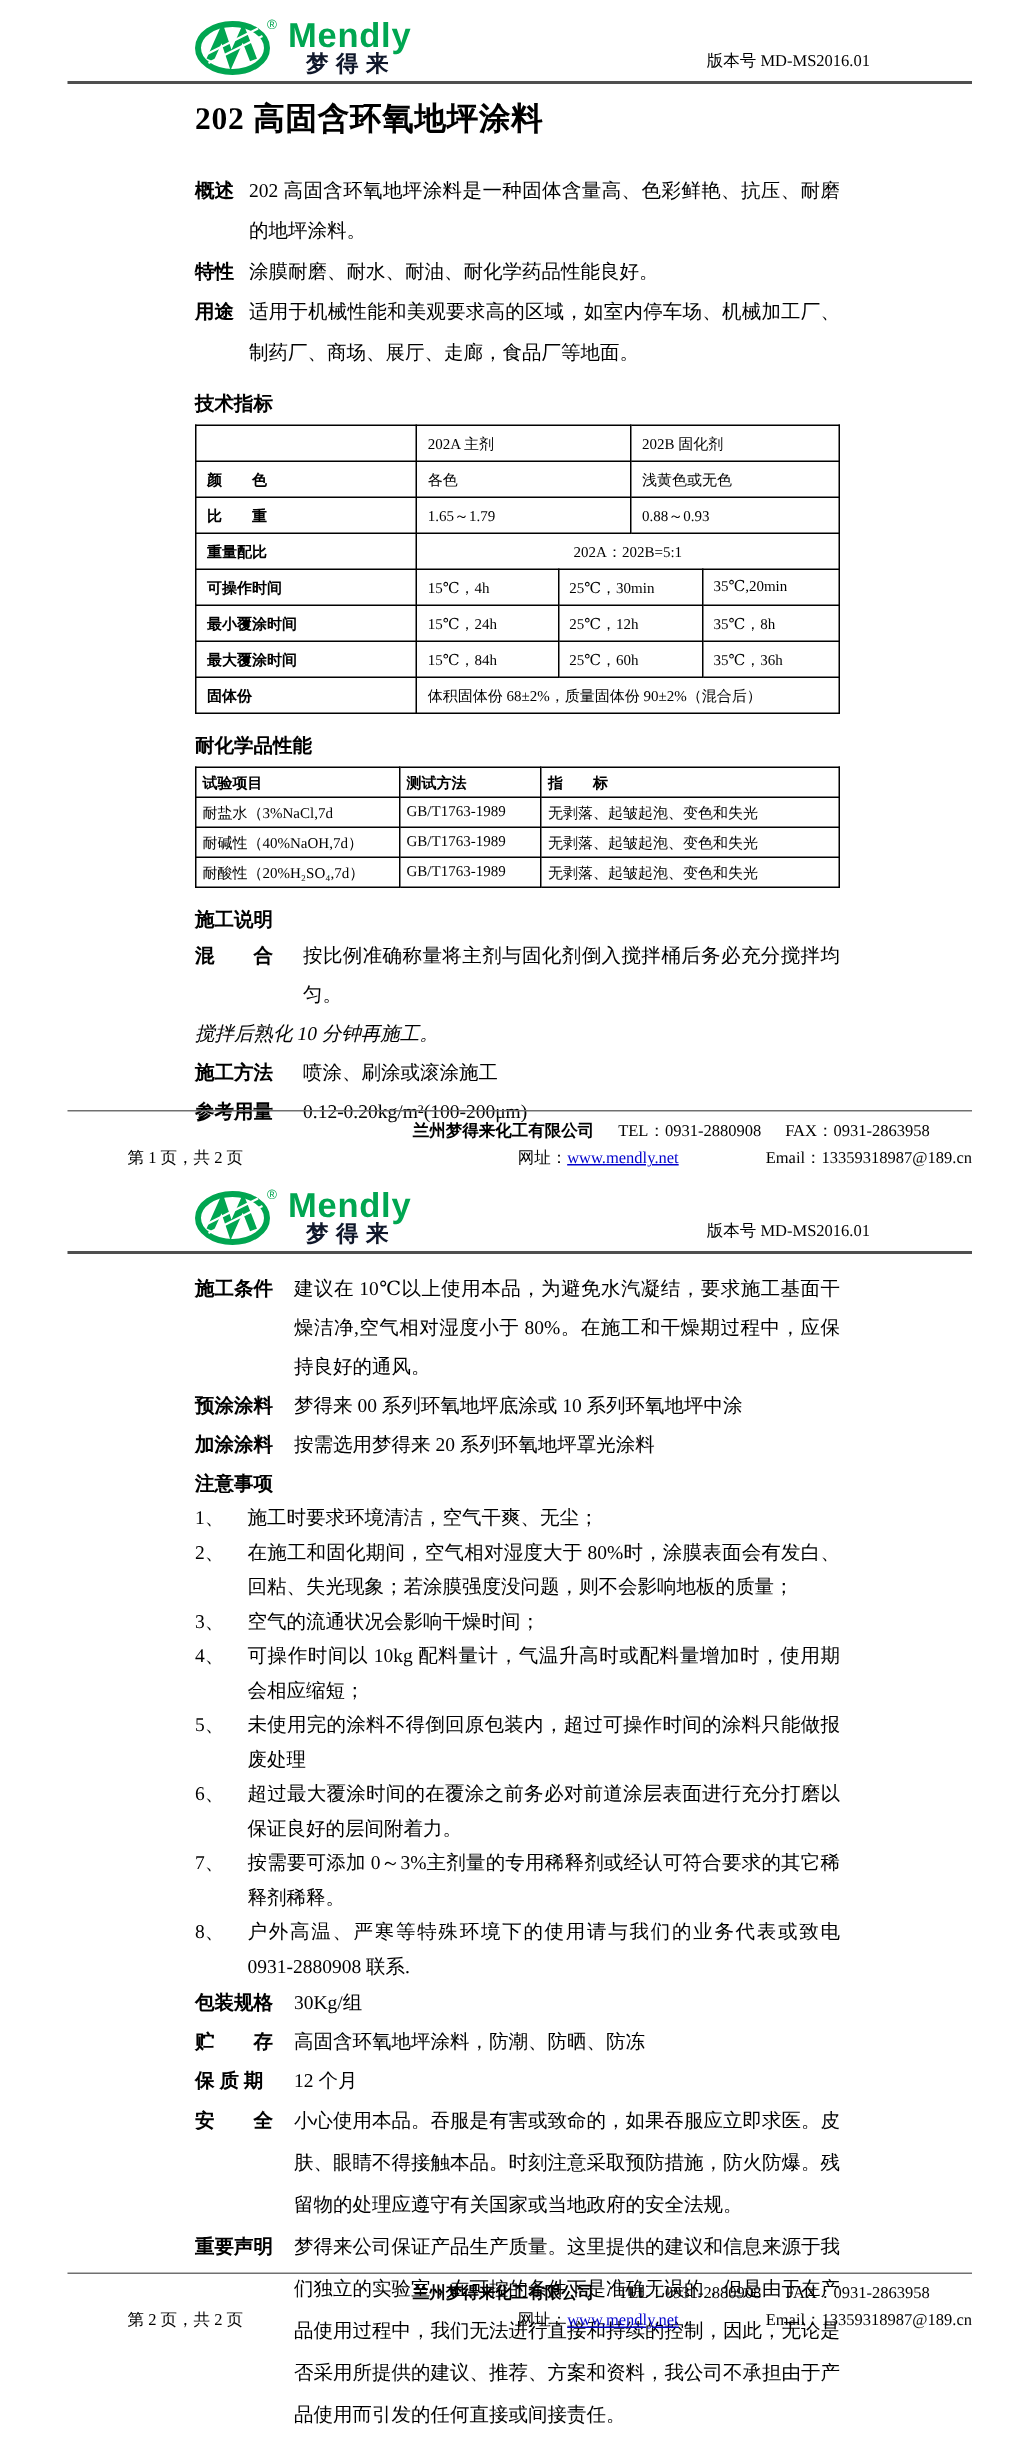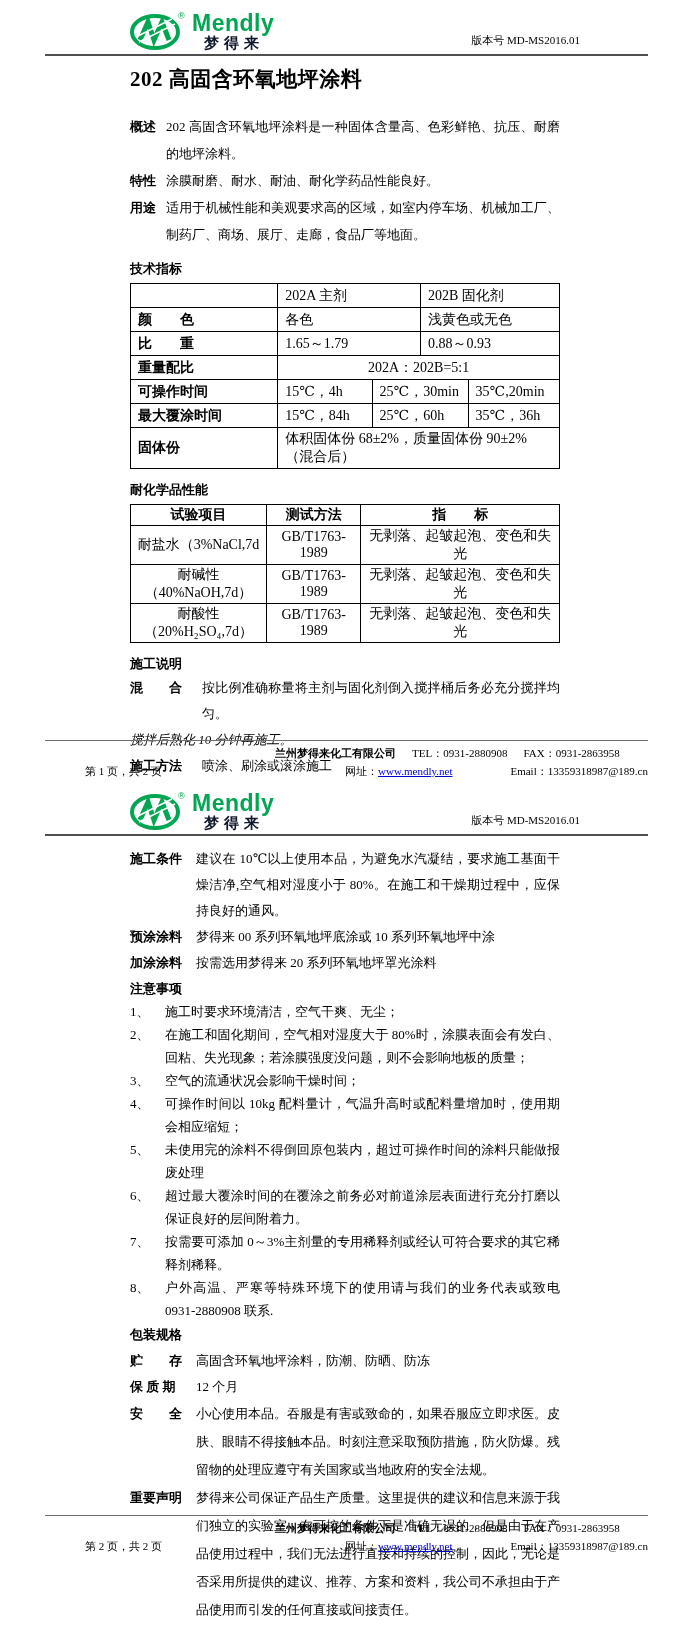--- a/index.html
+++ b/index.html
@@ -31,28 +31,28 @@
   .lrow { display:flex; align-items:flex-start; }
   .lrow .lbl { font-weight:bold; flex-shrink:0; white-space:nowrap; }
   .lrow .txt { flex:1; text-align:justify; }
 
   .intro { margin-top:20px; }
   .intro .lrow { line-height:27px; }
   .intro .lbl { width:36px; }
 
   .sec-title { font-weight:bold; margin-top:10px; line-height:22px; }
 
-  table { border-collapse:collapse; width:100%; font-size:14px; table-layout:fixed; }
+  table { border-collapse:collapse; width:100%; font-size:10px; table-layout:fixed; }
   td,th { border:1px solid #000; padding:2px 7px; text-align:left; font-weight:normal; vertical-align:middle; }
   .tech-table { margin-top:3px; }
   .tech-table td,.tech-table th { height:24px; }
   .tech-table .row-lbl { font-weight:bold; }
   .tech-table .center { text-align:center; }
   .chem-table { margin-top:3px; }
-  .chem-table td,.chem-table th { height:20px; text-align:center; padding:1px 4px;margin-left:40px; }
+  .chem-table td,.chem-table th { height:20px; padding:1px 4px;margin-left:40px; }
   .chem-table th { font-weight:bold; }
 
   .constr .lrow { line-height:26px; }
   .constr .lbl { width:72px; }
   .plain-line { line-height:26px;font-style:italic; }
 
   
   .page-footer { position:absolute; left:45px; right:39px; }
   .page-1 .page-footer { top:740px; }
   .page-2 .page-footer { top:735px; }
@@ -145,20 +145,26 @@
         <td class="row-lbl">重量配比</td>
         <td colspan="4" class="center">202A：202B=5:1</td>
       </tr>
       <tr>
         <td class="row-lbl">可操作时间</td>
         <td>15℃，4h</td>
         <td colspan="2">25℃，30min</td>
         <td>35℃,20min</td>
       </tr>
       <tr>
+        <td class="row-lbl">最小覆涂时间</td>
+        <td>15℃，24h</td>
+        <td colspan="2">25℃，12h</td>
+        <td>35℃，8h</td>
+      </tr>
+      <tr>
         <td class="row-lbl">最大覆涂时间</td>
         <td>15℃，84h</td>
         <td colspan="2">25℃，60h</td>
         <td>35℃，36h</td>
       </tr>
       <tr>
         <td class="row-lbl">固体份</td>
         <td colspan="4">体积固体份 68±2%，质量固体份 90±2%（混合后）</td>
       </tr>
     </tbody>
@@ -300,20 +306,21 @@
       </div>
       <div class="note-row">
         <span class="note-num">8、</span>
         <span class="note-txt">户外高温、严寒等特殊环境下的使用请与我们的业务代表或致电 0931-2880908 联系.</span>
       </div>
     </div>
 
     <div class="bottom-secs">
       <div class="lrow">
         <span class="lbl p2-lbl">包装规格</span>
+        <span class="txt">30Kg/组</span>
       </div>
       <div class="lrow">
         <span class="lbl p2-lbl">贮　　存</span>
         <span class="txt">高固含环氧地坪涂料，防潮、防晒、防冻</span>
       </div>
       <div class="lrow">
         <span class="lbl p2-lbl">保 质 期</span>
         <span class="txt">12 个月</span>
       </div>
       <div class="lrow safety-row">

